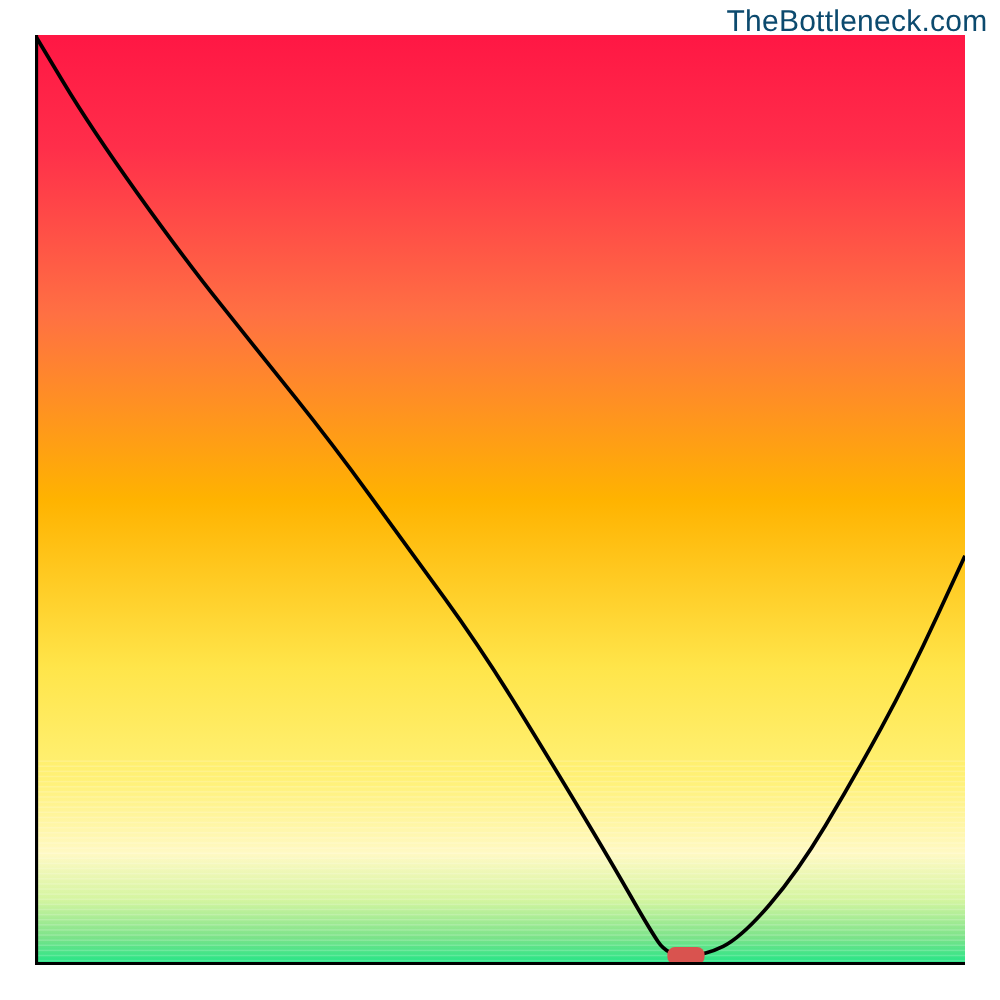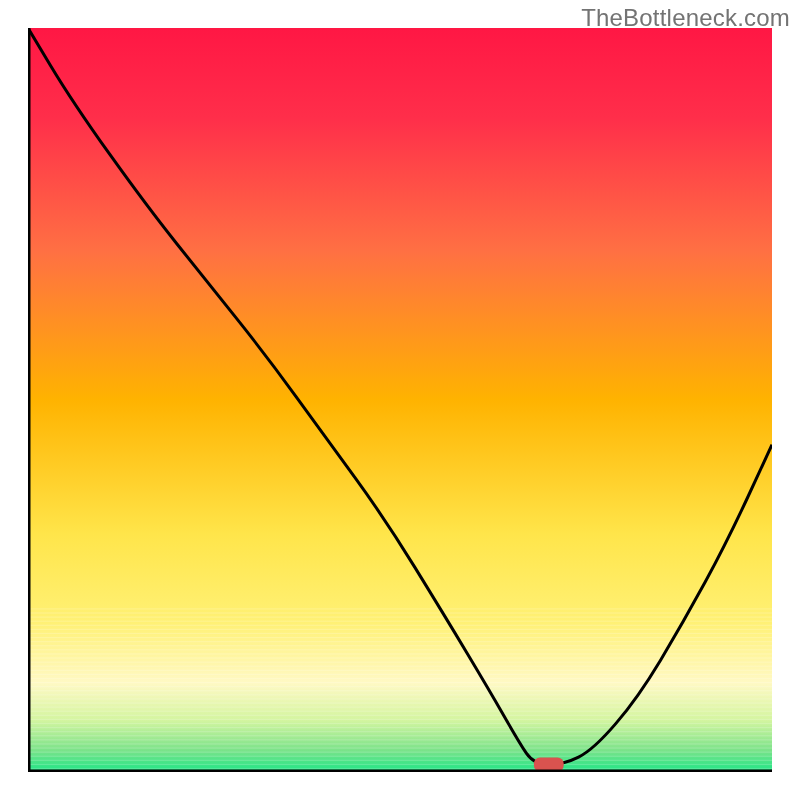--- a/index.html
+++ b/index.html
@@ -10,21 +10,21 @@
   }
   .wrapper {
     position: relative;
     width: 800px;
     height: 800px;
   }
   .watermark {
     position: absolute;
     top: 4px;
     right: 10px;
-    color: #737373;
+    color: #0c4a6e;
     font-size: 24px;
     font-weight: 500;
     z-index: 5;
     letter-spacing: 0.2px;
   }
   .chart-area {
     position: absolute;
     left: 28px;
     top: 28px;
     width: 744px;

